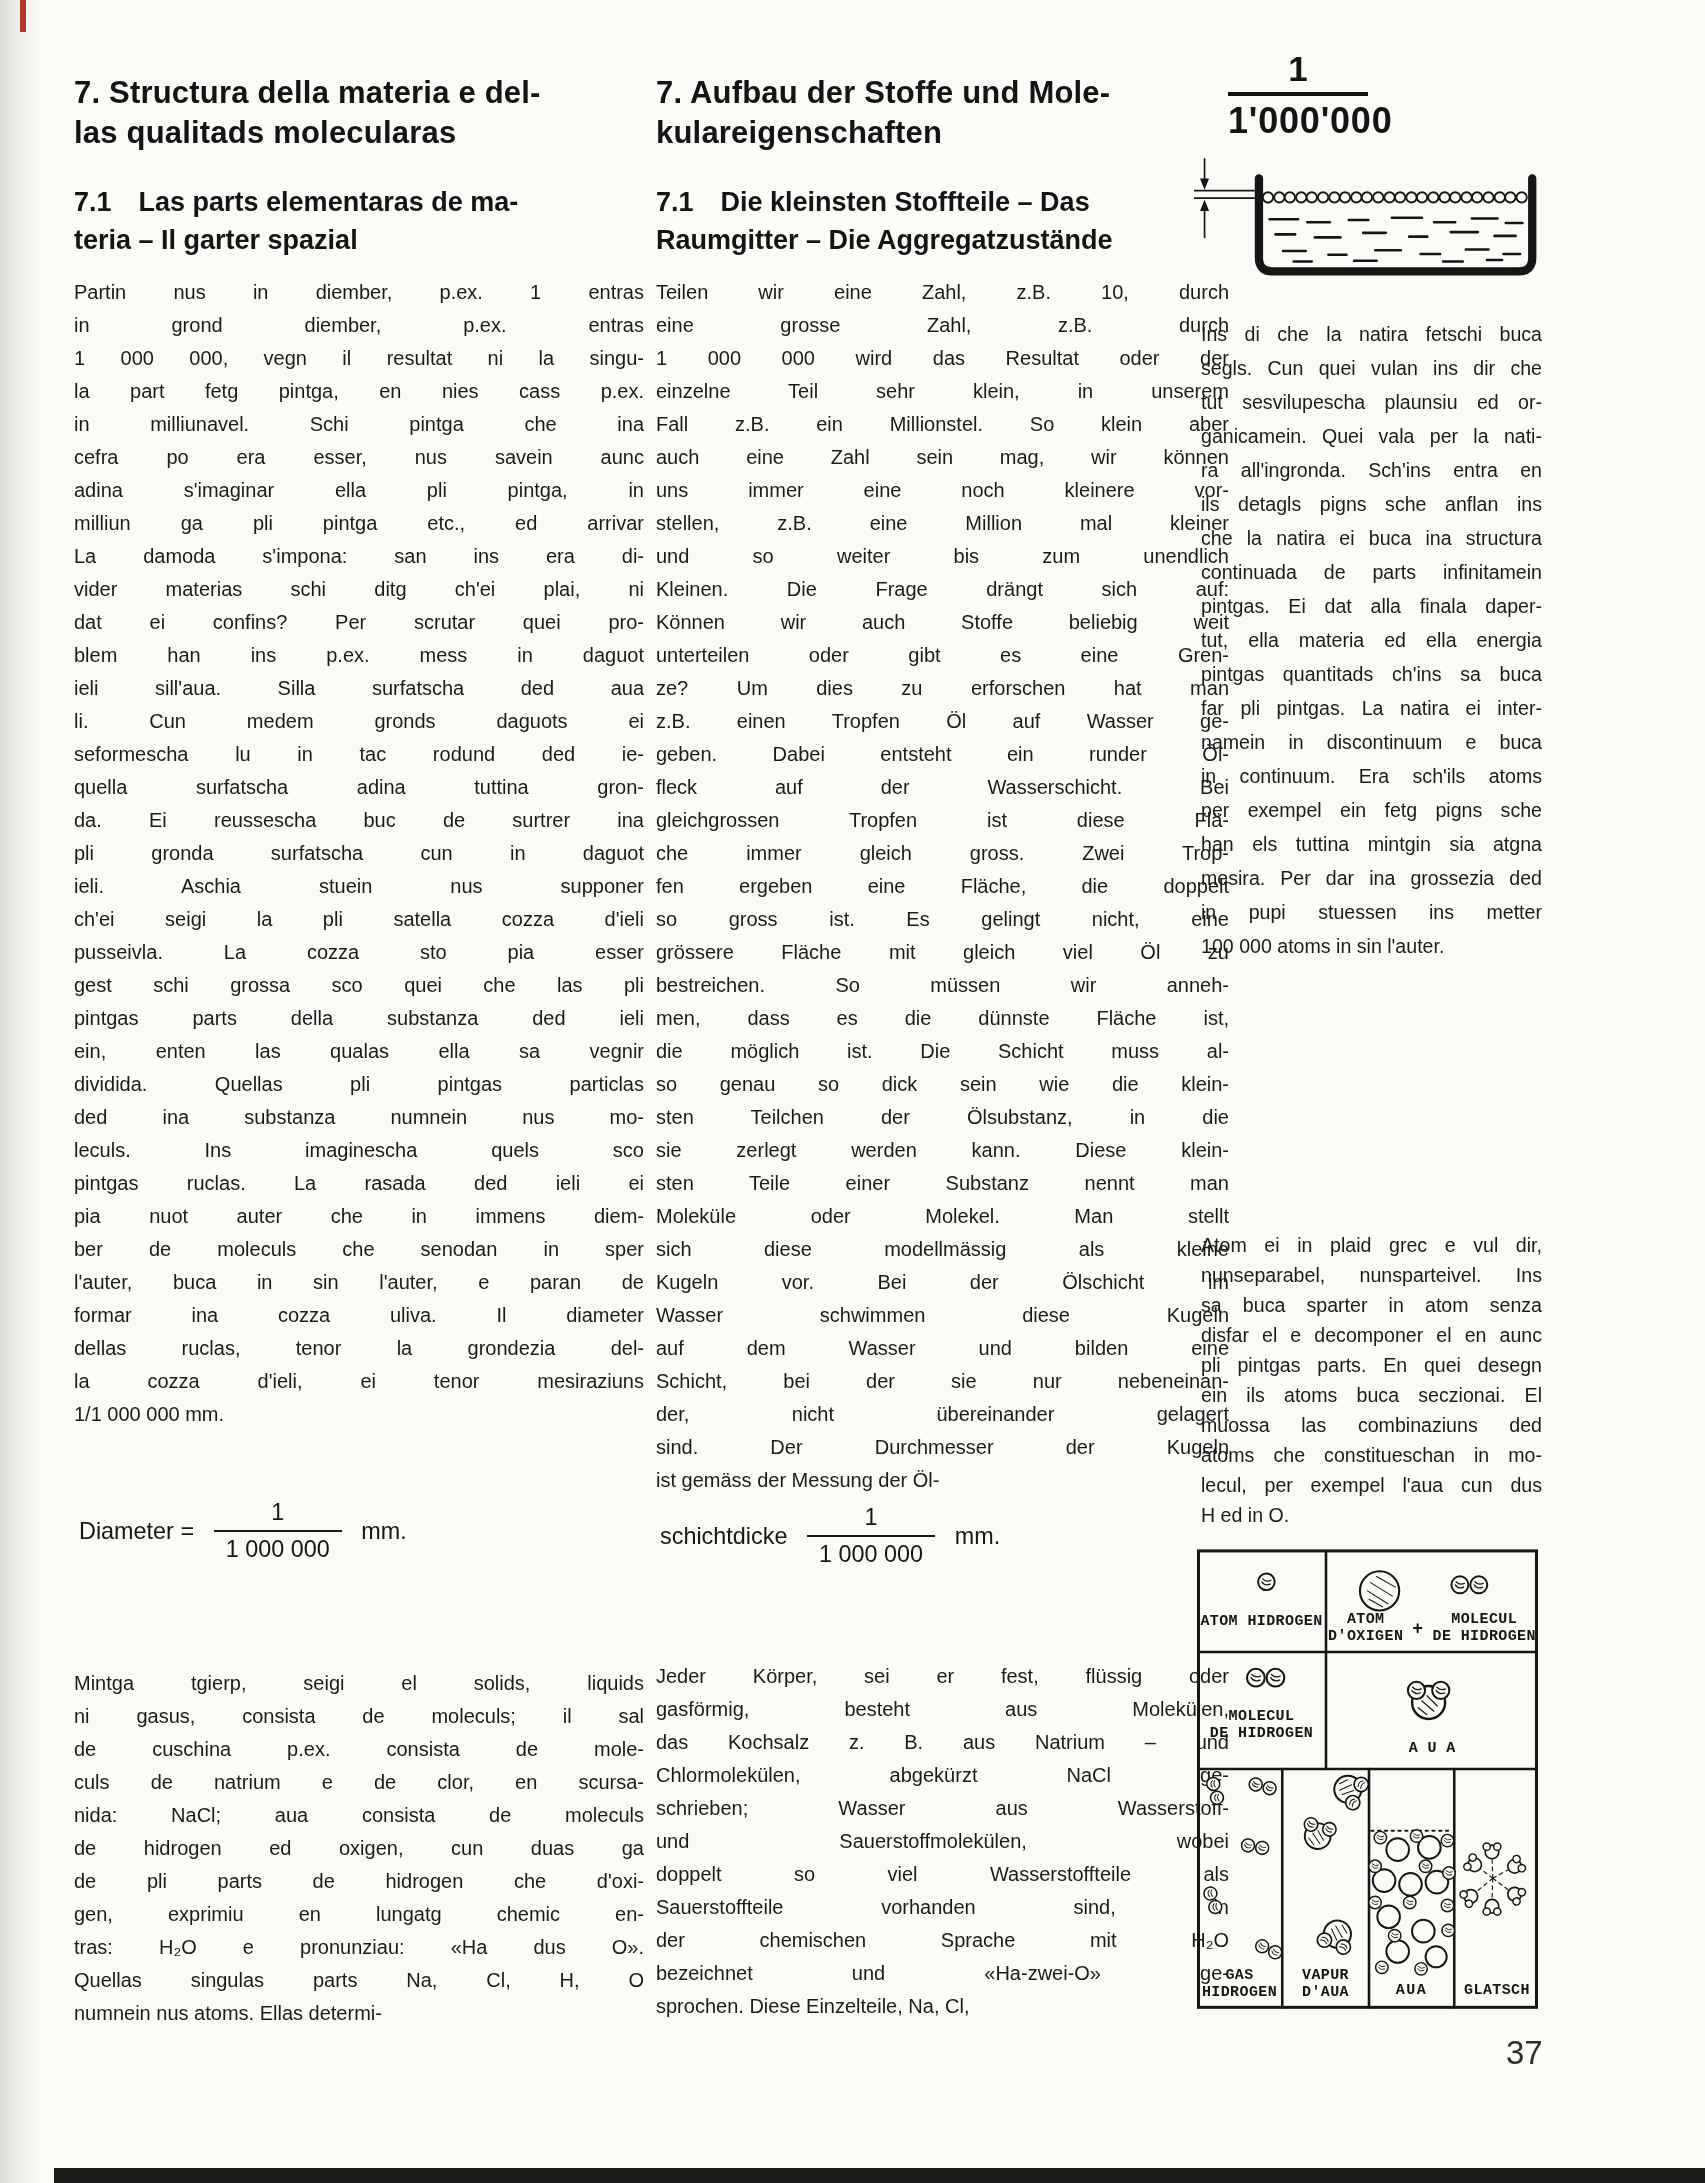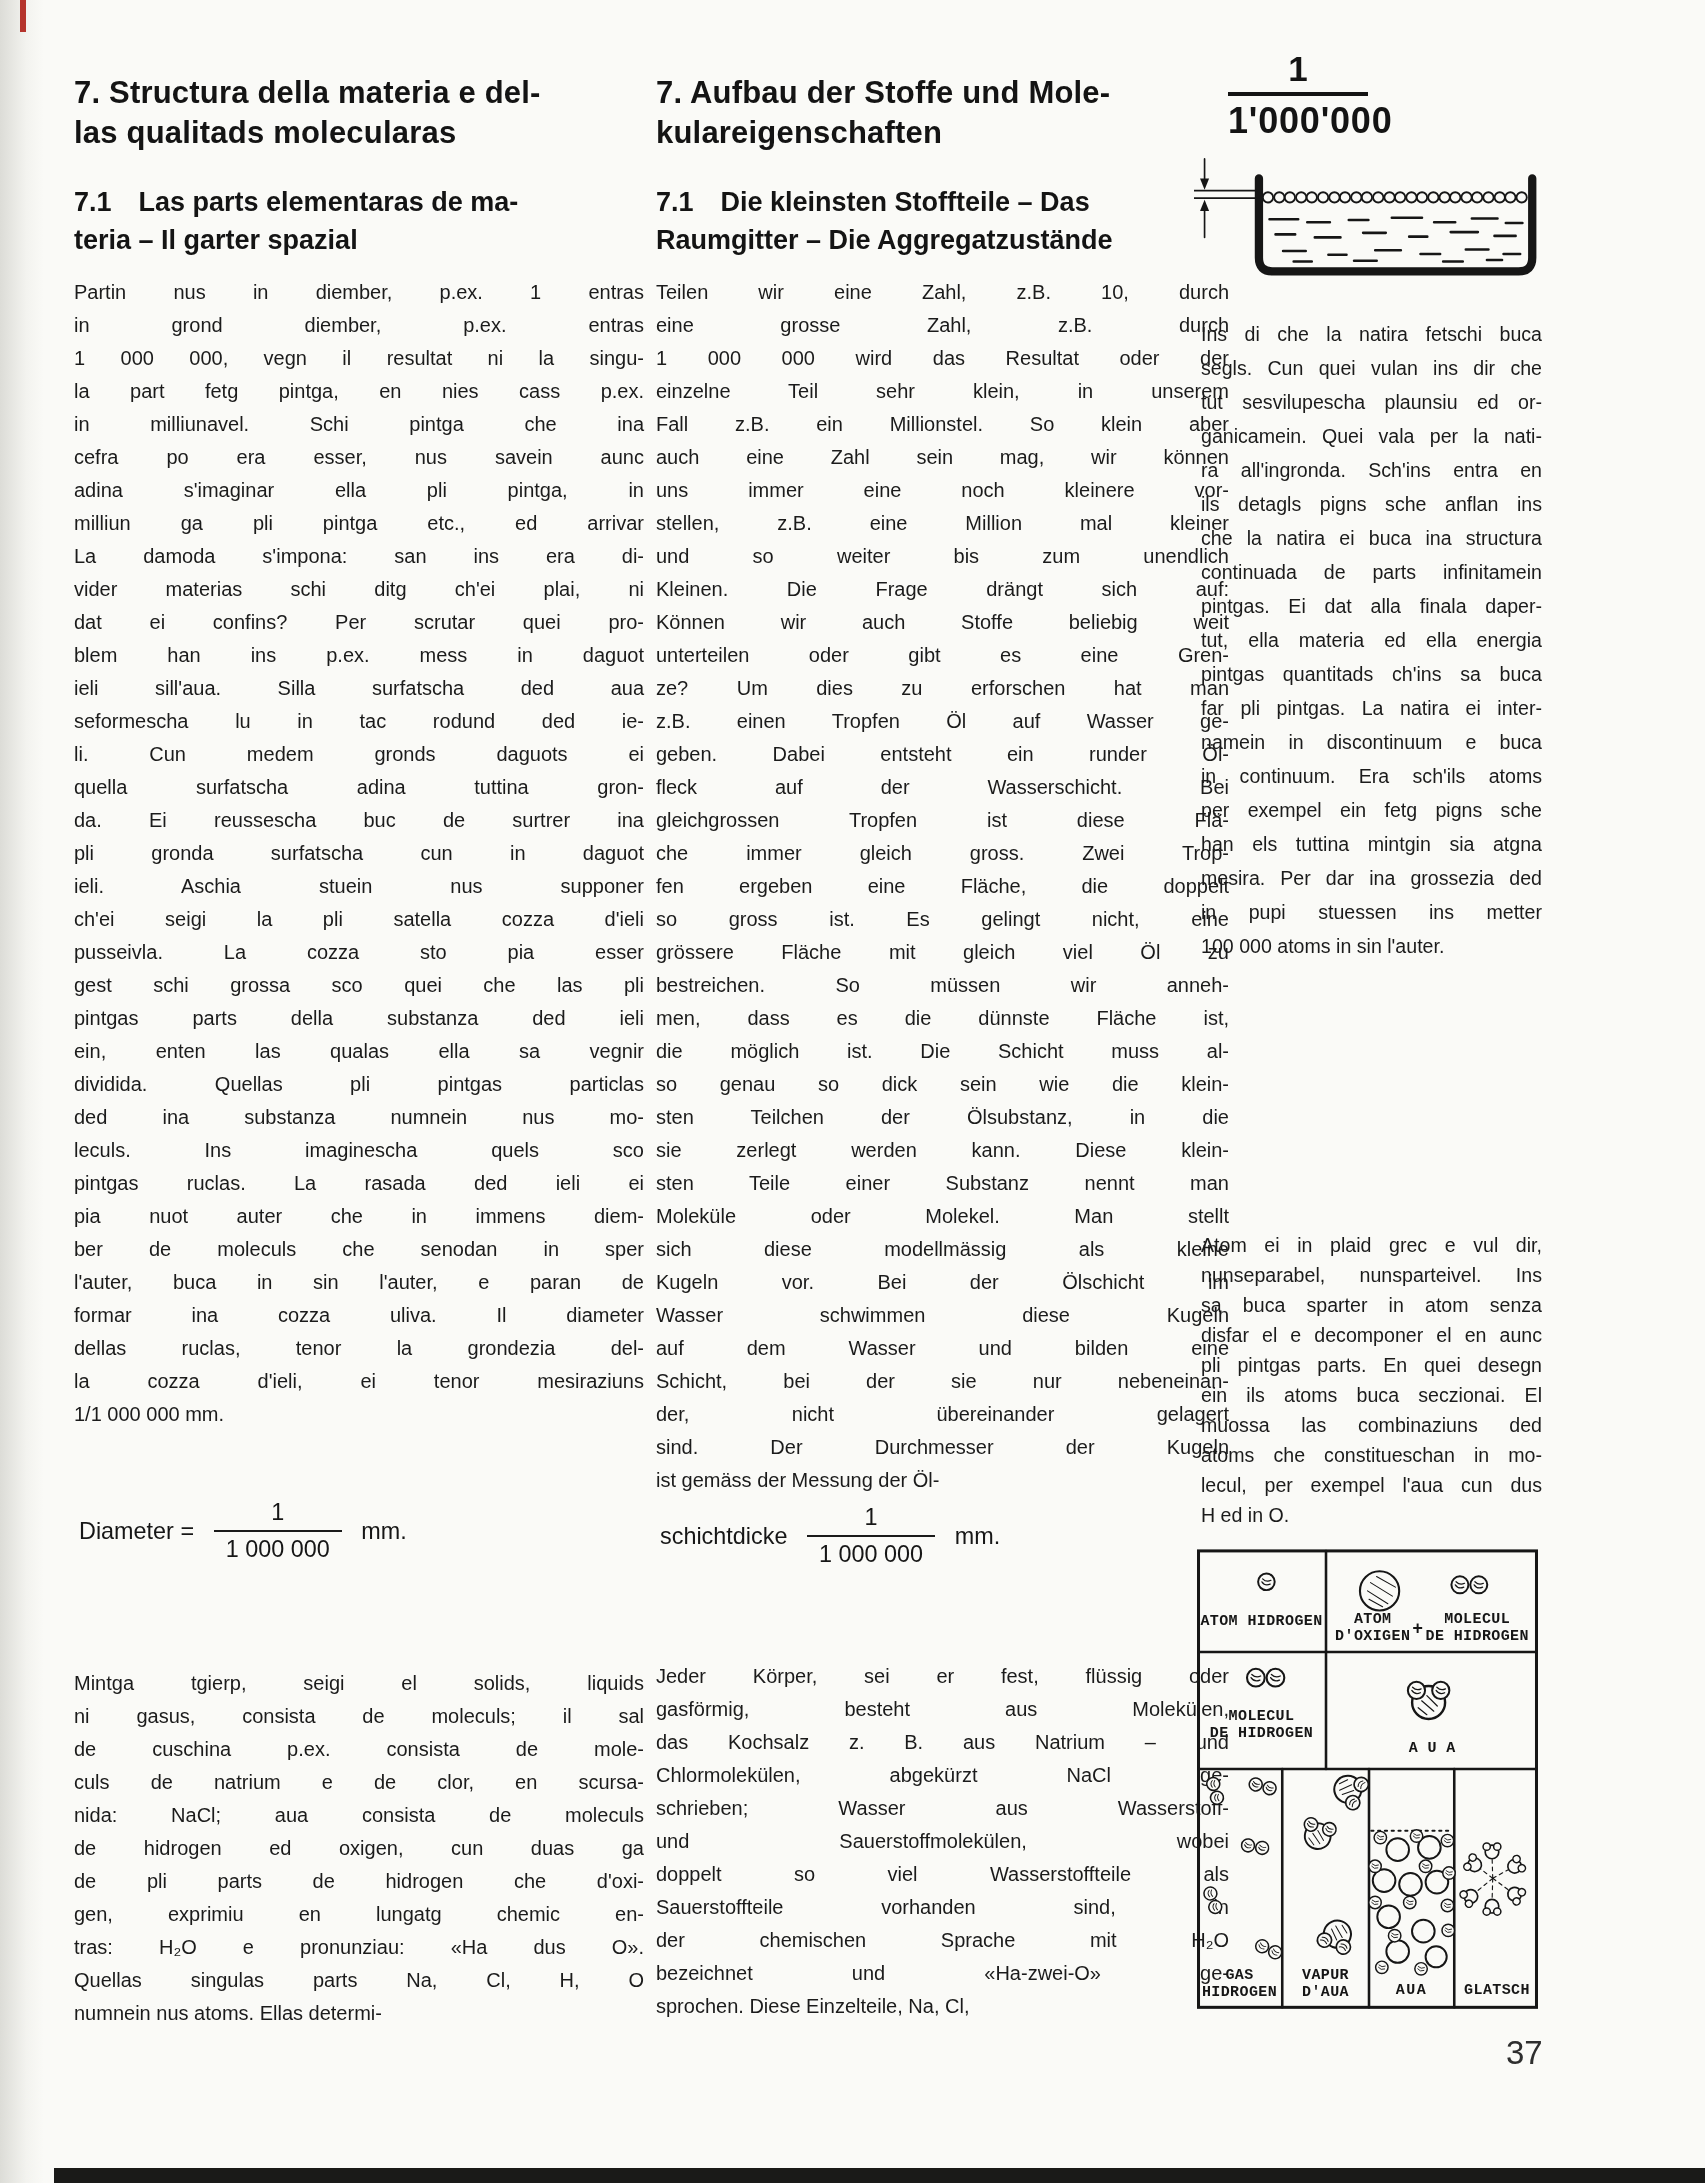--- a/index.html
+++ b/index.html
@@ -24,21 +24,21 @@
   .frac .den{border-top:2.3px solid #1a1a1a;padding:4.5px 12px 0;}
 
   .bigfrac{position:absolute;left:34px;top:4.5px;width:140px;text-align:center;color:#141414;}
   .bigfrac .num{font-size:35px;font-weight:bold;padding-bottom:3px;}
   .bigfrac .den{font-size:36px;font-weight:bold;border-top:4.5px solid #141414;padding-top:4.5px;letter-spacing:0.8px;}
 
   .diag{left:1197px;top:1549px;width:361px;height:461px;}
   .diag svg{position:absolute;left:0;top:0;}
   .dlab{position:absolute;font-family:"Liberation Mono",monospace;font-weight:700;
         font-size:15px;line-height:16.6px;color:#161616;text-align:center;letter-spacing:0.4px;}
-  .dstack{display:flex;justify-content:center;align-items:center;gap:2px;}
+  .dstack{display:flex;justify-content:center;align-items:center;gap:9px;}
   .dstack .plus{font-size:18px;padding-top:1.5px;}
   .pageno{font-size:33px;color:#2e2e2e;}
   svg{stroke-linecap:round;}
 </style>
 </head>
 <body>
 
 <div class="abs edge-left"></div>
 <div class="abs red-mark"></div>
 
@@ -57,22 +57,22 @@
     <div>la part fetg pintga, en nies cass p.ex.</div>
     <div>in milliunavel. Schi pintga che ina</div>
     <div>cefra po era esser, nus savein aunc</div>
     <div>adina s'imaginar ella pli pintga, in</div>
     <div>milliun ga pli pintga etc., ed arrivar</div>
     <div>La damoda s'impona: san ins era di-</div>
     <div>vider materias schi ditg ch'ei plai, ni</div>
     <div>dat ei confins? Per scrutar quei pro-</div>
     <div>blem han ins p.ex. mess in daguot</div>
     <div>ieli sill'aua. Silla surfatscha ded aua</div>
+    <div>li. Cun medem gronds daguots ei</div>
     <div>seformescha lu in tac rodund ded ie-</div>
-    <div>li. Cun medem gronds daguots ei</div>
     <div>quella surfatscha adina tuttina gron-</div>
     <div>da. Ei reussescha buc de surtrer ina</div>
     <div>pli gronda surfatscha cun in daguot</div>
     <div>ieli. Aschia stuein nus supponer</div>
     <div>ch'ei seigi la pli satella cozza d'ieli</div>
     <div>pusseivla. La cozza sto pia esser</div>
     <div>gest schi grossa sco quei che las pli</div>
     <div>pintgas parts della substanza ded ieli</div>
     <div>ein, enten las qualas ella sa vegnir</div>
     <div>dividida. Quellas pli pintgas particlas</div>

